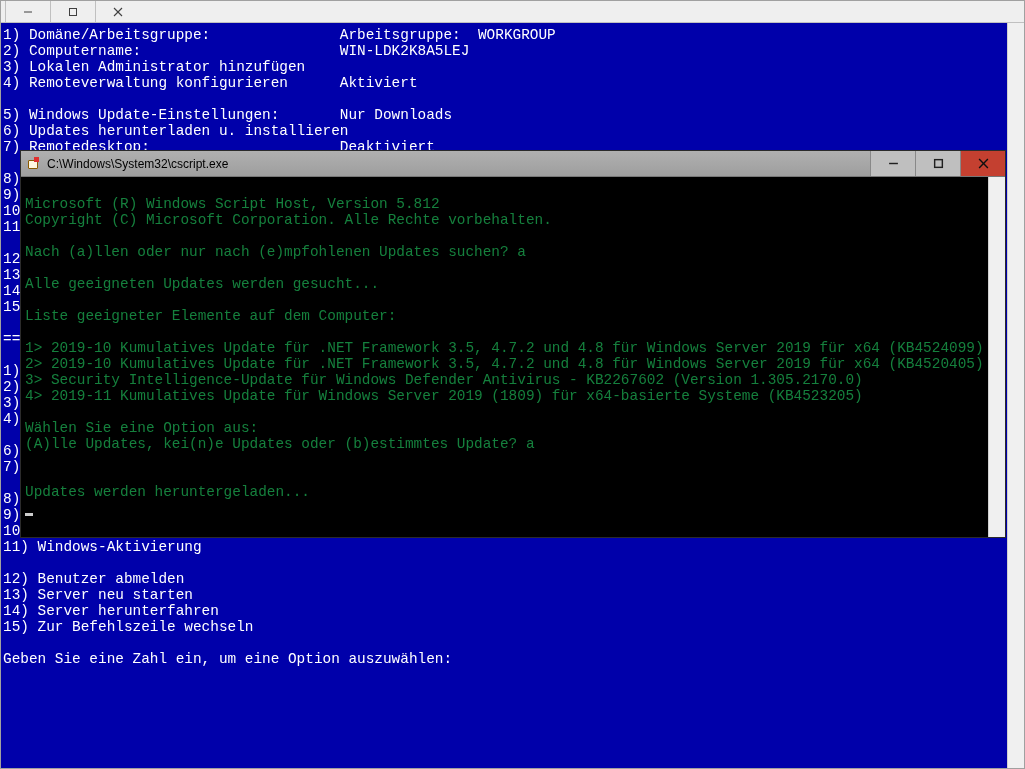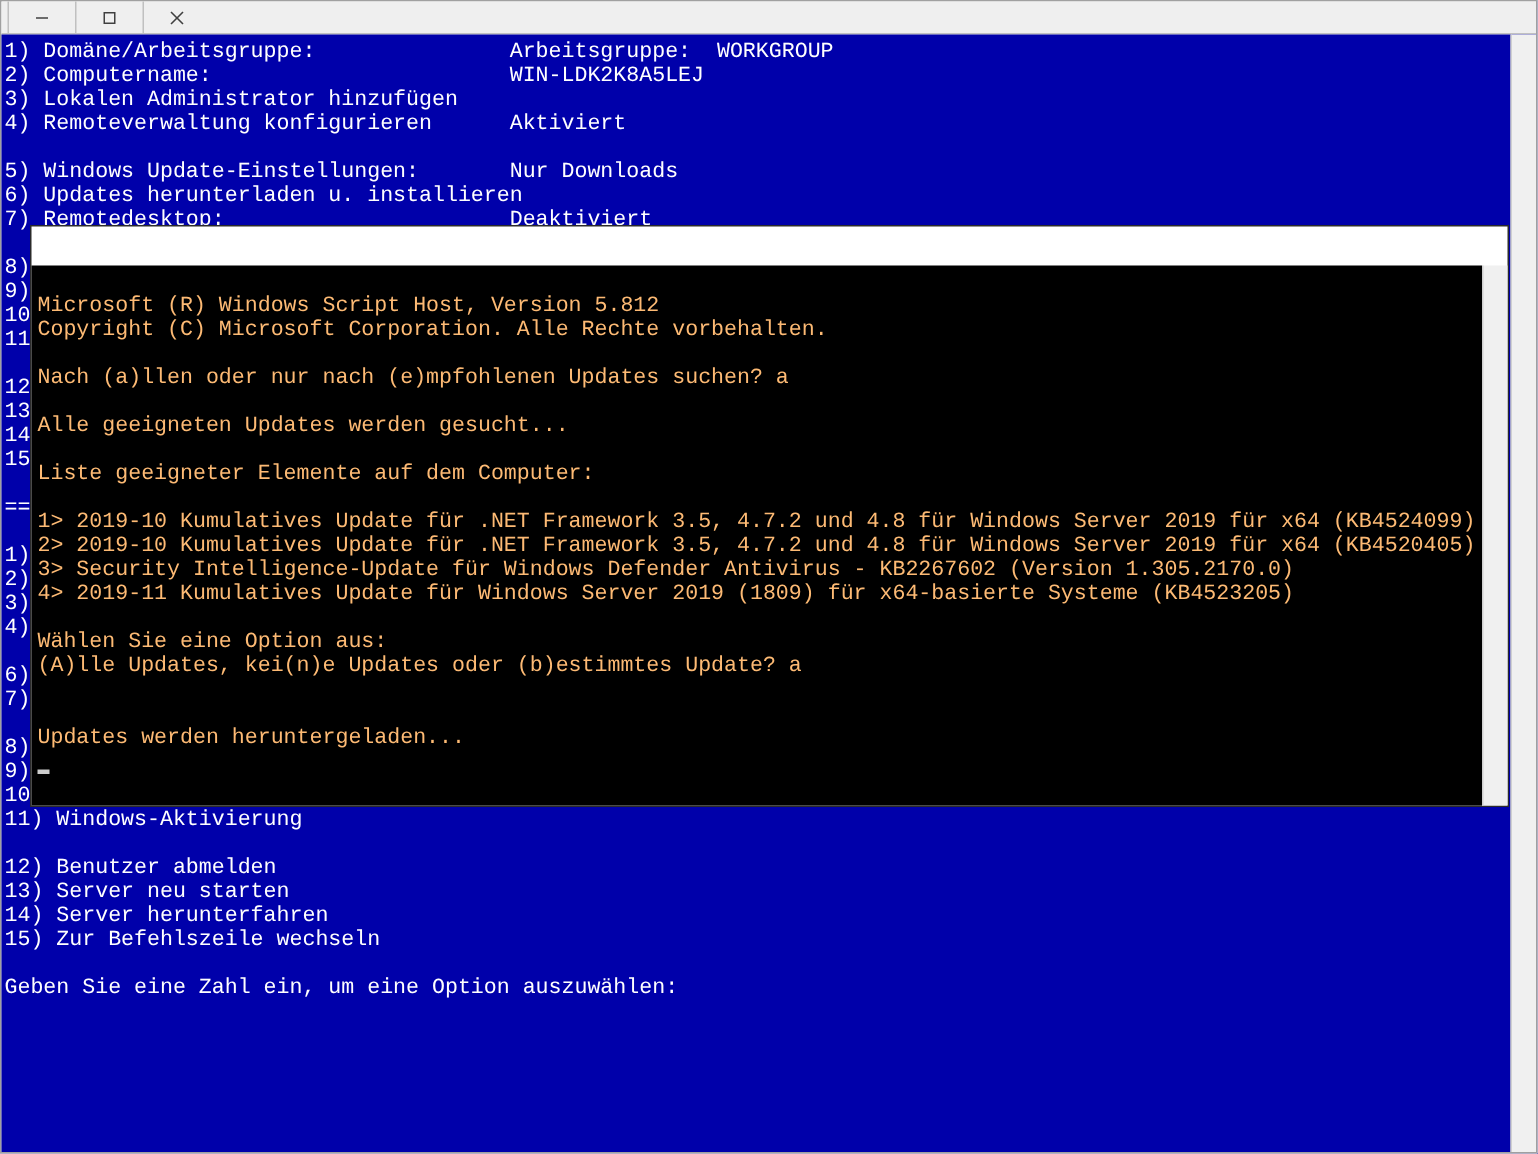--- a/index.html
+++ b/index.html
@@ -124,21 +124,21 @@
     display: flex;
     align-items: center;
     justify-content: center;
   }
   .fwcbtn.close { background: #c44030; }
   .fwcbtn svg { width: 11px; height: 11px; }
   .fg-content {
     position: absolute;
     top: 26px; left: 0; right: 17px; bottom: 0;
     background: #000000;
-    color: #fdba74;
+    color: #15803d;
     font-size: 14.4px;
     line-height: 16px;
     padding: 3px 4px;
     white-space: pre-wrap;
     word-break: break-word;
   }
   .fg-scrollbar {
     position: absolute;
     top: 26px; right: 0; bottom: 0;
     width: 17px;
@@ -213,20 +213,47 @@
 12) Benutzer abmelden
 13) Server neu starten
 14) Server herunterfahren
 15) Zur Befehlszeile wechseln
 
 Geben Sie eine Zahl ein, um eine Option auszuwählen:</div>
   <div class="bg-scrollbar"></div>
 </div>
 
 <div class="fg-window">
+  <div class="fg-titlebar">
+    <div class="fg-titlebar-left">
+      <span class="fg-icon">
+        <span class="fg-icon-box"></span>
+        <span class="fg-icon-flag"></span>
+      </span>
+      <span>C:\Windows\System32\cscript.exe</span>
+    </div>
+    <div class="fg-titlebar-controls">
+      <div class="fwcbtn">
+        <svg viewBox="0 0 10 10">
+            <line x1="1" y1="5" x2="9" y2="5" stroke="#202020" stroke-width="1.3"></line>
+          </svg>
+      </div>
+      <div class="fwcbtn">
+        <svg viewBox="0 0 10 10">
+            <rect x="1.5" y="1.5" width="7" height="7" fill="none" stroke="#202020" stroke-width="1.3"></rect>
+          </svg>
+      </div>
+      <div class="fwcbtn close">
+        <svg viewBox="0 0 10 10">
+            <line x1="1" y1="1" x2="9" y2="9" stroke="#101010" stroke-width="1.3"></line>
+            <line x1="9" y1="1" x2="1" y2="9" stroke="#101010" stroke-width="1.3"></line>
+          </svg>
+      </div>
+    </div>
+  </div>
   <div class="fg-content"><span>
 Microsoft (R) Windows Script Host, Version 5.812
 Copyright (C) Microsoft Corporation. Alle Rechte vorbehalten.
 
 Nach (a)llen oder nur nach (e)mpfohlenen Updates suchen? a
 
 Alle geeigneten Updates werden gesucht...
 
 Liste geeigneter Elemente auf dem Computer:
 

